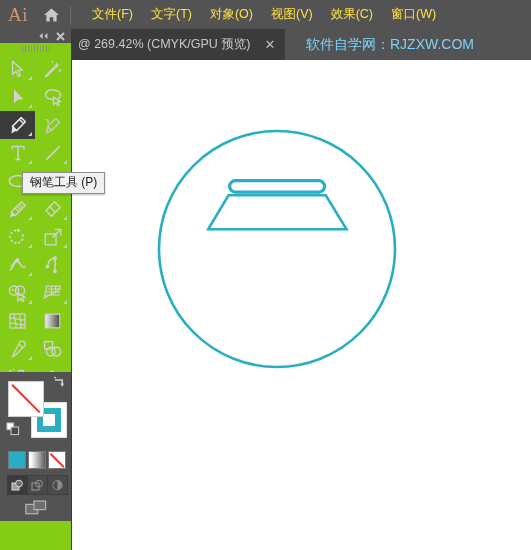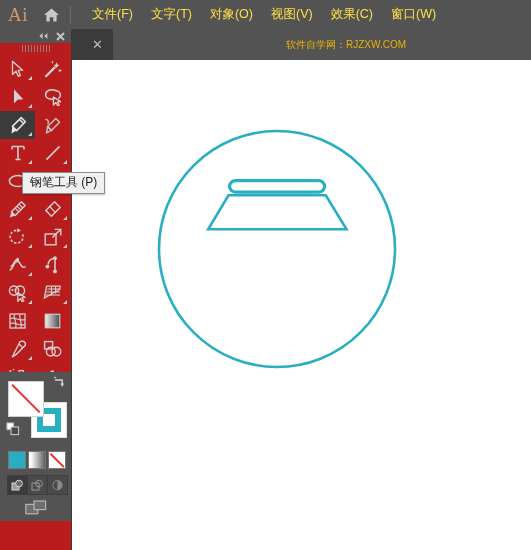--- a/index.html
+++ b/index.html
@@ -95,42 +95,43 @@
     margin: 0 10px 0 14px;
     line-height: 31px;
     cursor: pointer;
     font-family: "DejaVu Sans", sans-serif;
   }
   #watermark {
     position: absolute;
     left: 286px; top: 0;
     height: 31px;
     line-height: 31px;
-    color: #eab308;
-    font-size: 10px;
+    color: #7dd3fc;
+    font-size: 14px;
     white-space: nowrap;
     user-select: none;
+    padding-left: 20px;
   }
 
   
   #canvas {
     position: absolute;
     left: 71px; top: 60px;
     width: 460px; height: 490px;
     background: #ffffff;
     overflow: hidden;
   }
   #artwork { position: absolute; left: 0; top: 0; }
 
   
   #toolpanel {
     position: absolute;
     left: 0; top: 29px;
     width: 71px; height: 521px;
-    background: #b91c1c;
+    background: #84cc16;
     border-right: 1px solid #3a3a3a;
   }
   #tp-header {
     position: relative;
     height: 14px;
     background: #535353;
   }
   .tp-ctrl {
     position: absolute;
     top: 1px;
@@ -324,20 +325,21 @@
       <div class="menu-item">文字(T)</div>
       <div class="menu-item">对象(O)</div>
       <div class="menu-item">视图(V)</div>
       <div class="menu-item">效果(C)</div>
       <div class="menu-item">窗口(W)</div>
     </div>
   </div>
 
   <div id="tabbar">
     <div id="tab-active">
+      <span class="tab-title">@ 269.42% (CMYK/GPU 预览)</span>
       <span class="tab-close">✕</span>
     </div>
     <div id="watermark">软件自学网：RJZXW.COM</div>
   </div>
 
   <div id="canvas">
     <svg id="artwork" width="460" height="490" viewBox="71 60 460 490">
       <circle cx="277" cy="249" r="118" fill="none" stroke="#2aaec1" stroke-width="2.6"></circle>
       <rect x="229.6" y="180.6" width="95" height="11.5" rx="5.75" ry="5.75" fill="none" stroke="#2aaec1" stroke-width="3.2"></rect>
       <path d="M228.5 195.3 L325.8 195.3 L346.5 229.3 L208.2 229.3 Z" fill="none" stroke="#2aaec1" stroke-width="2.6" stroke-linejoin="miter"></path>

